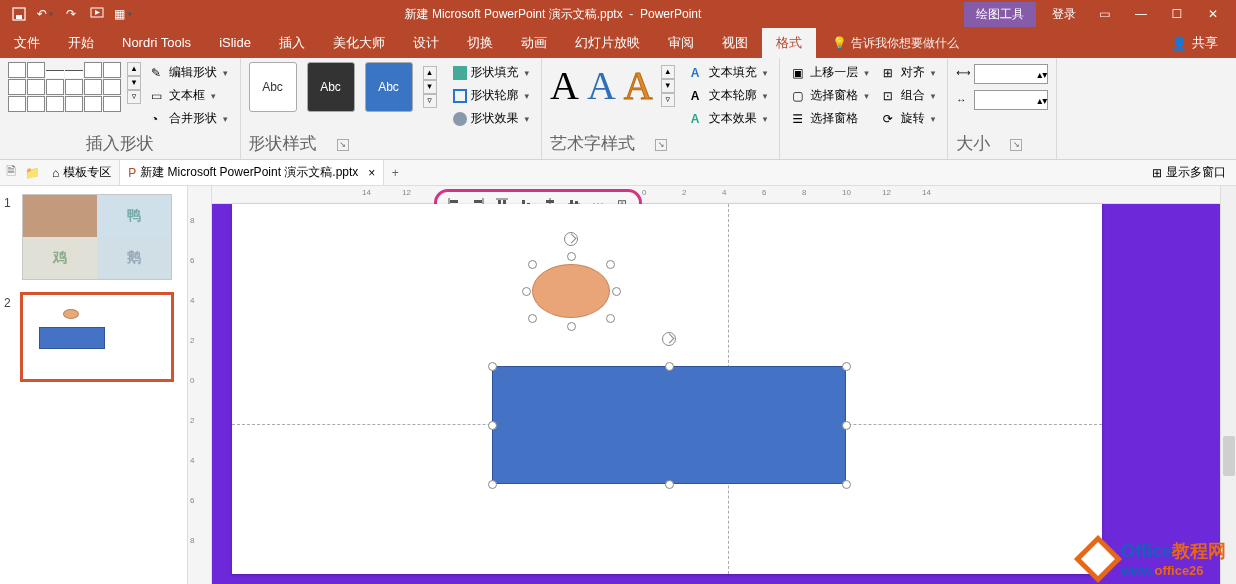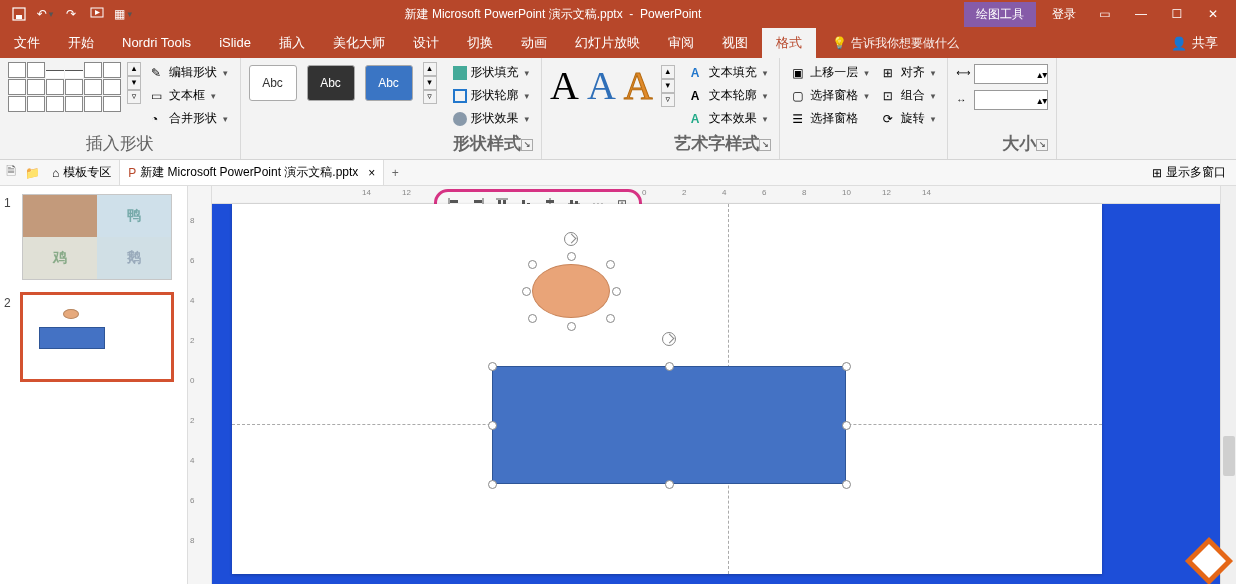--- a/index.html
+++ b/index.html
@@ -19,34 +19,34 @@
 .tab { padding:0 14px; height:30px; line-height:30px; cursor:pointer; white-space:nowrap; }
 .tab.active { background:#f3f3f3; color:#b7472a; }
 .tell-me { margin-left:16px; font-size:12px; opacity:.9; display:flex; align-items:center; gap:4px;}
 .share { margin-left:auto; padding:0 18px; display:flex; align-items:center; gap:4px; }
 
 
 .ribbon { height:102px; background:#f3f3f3; border-bottom:1px solid #d4d4d4; display:flex; }
 .group { border-right:1px solid #d9d9d9; padding:4px 8px 0; display:flex; flex-direction:column; position:relative;}
 .group-body { flex:1; display:flex; align-items:flex-start; gap:6px; }
 .group-label { font-size:17px; color:#666; text-align:center; padding:2px 0 4px; }
-.glabel-row { display:flex; justify-content:flex-end; align-items:center; gap:0;font-weight:bold;}
+.glabel-row { display:flex; justify-content:flex-start; align-items:center; gap:20px;}
 .dlg-launcher { width:12px; height:12px; border:1px solid #aaa; font-size:8px; line-height:10px; text-align:center; color:#666; cursor:pointer;}
 
 .shape-grid { display:grid; grid-template-columns:repeat(6,18px); grid-auto-rows:16px; gap:1px; }
 .shp { border:1px solid #888; background:#fff; }
 .shp.line { border:none; border-top:1px solid #555; margin-top:8px;}
 
 .vstack { display:flex; flex-direction:column; gap:2px; font-size:12px;}
 .vstack .row { display:flex; align-items:center; gap:4px; cursor:pointer; padding:2px 4px;}
 .mini-ico { width:14px; height:14px; display:inline-block; }
 .dd { font-size:9px; color:#555; margin-left:2px;}
 
 .styles { display:flex; gap:10px; align-items:center;}
-.style-box { width:48px; height:36px; border:1px solid #aaa; border-radius:3px; display:flex; align-items:center; justify-content:center; font-size:12px; cursor:pointer;}
+.style-box { width:48px; height:50px; border:1px solid #aaa; border-radius:3px; display:flex; align-items:center; justify-content:center; font-size:12px; cursor:pointer;}
 .sb1 { background:#fff; color:#333;}
 .sb2 { background:#333; color:#fff;}
 .sb3 { background:#3a75c4; color:#fff;}
 .morestyles { display:flex; flex-direction:column; gap:0px;}
 .ms-arrow { width:14px; height:14px; border:1px solid #bbb; font-size:9px; text-align:center; cursor:pointer;}
 
 .wa { display:flex; gap:8px; align-items:center;}
 .wa-a { font-size:40px; font-family:Georgia,serif; cursor:pointer;}
 .wa1 { color:#000; }
 .wa2 { color:#2f6fb8; }
@@ -71,21 +71,21 @@
 .tbox.sel { outline:3px solid #d35230; outline-offset:-1px;}
 .tbox .mini-oval { width:16px; height:10px; background:#e6a97c; border:1px solid #b8865f; border-radius:50%; position:absolute; top:14px; left:40px;}
 .tbox .mini-rect { width:66px; height:22px; background:#4472c4; border:1px solid #2e5597; position:absolute; top:32px; left:16px;}
 .grid4 { display:grid; grid-template-columns:1fr 1fr; grid-template-rows:1fr 1fr; width:100%; height:100%;}
 .grid4 div { display:flex; align-items:center; justify-content:center; font-size:14px; font-weight:bold;}
 .g1{background:#c39a7b;} .g2{background:#cfe0ea;color:#7aa;} .g3{background:#e0e0d6;color:#8a8;} .g4{background:#d0dfe5;color:#9ab;}
 
 .canvas-wrap { flex:1; display:flex; }
 .vruler { width:24px; background:#f5f5f5; border-right:1px solid #ddd; position:relative; font-size:8px; color:#888;}
 .vruler .tick { position:absolute; left:2px; }
-.canvas-area { flex:1; position:relative; background:#1d4ed8; }
+.canvas-area { flex:1; position:relative; background:#6d28d9; }
 .hruler { height:18px; background:#f5f5f5; border-bottom:1px solid #ddd; position:relative; font-size:8px; color:#888;}
 .hruler .tick { position:absolute; top:2px;}
 .slide { position:absolute; left:20px; top:18px; width:870px; height:370px; background:#fff; box-shadow:0 1px 3px rgba(0,0,0,.25);}
 
 
 .rot-handle { width:14px; height:14px; border:1.5px solid #888; border-radius:50%; background:#fff; position:absolute;}
 .rot-handle::after{content:'';position:absolute;width:6px;height:6px;border-top:1.5px solid #888;border-right:1.5px solid #888;top:2px;left:3px;transform:rotate(45deg);}
 .sel-handle { width:9px; height:9px; background:#fff; border:1px solid #888; border-radius:50%; position:absolute;}
 .oval { width:78px; height:54px; background:#e9a478; border:1px solid #c9855a; border-radius:50%; position:absolute; left:300px; top:60px;}
 .rect { width:354px; height:118px; background:#4472c4; border:1px solid #2e5597; position:absolute; left:260px; top:162px;}
@@ -499,13 +499,17 @@
       </div>
     </div>
     <div class="scrollbar">
         <div class="sthumb"></div>
       </div>
   </div>
 </div>
 
 <div class="watermark">
   <div class="wm-logo"></div>
+  <div>
+    <div class="wm-txt1"><span>Office</span><b>教程网</b></div>
+    <div class="wm-txt2"><b>www.</b><span>office26</span><b></b></div>
+  </div>
 </div>
 
 </body></html>

